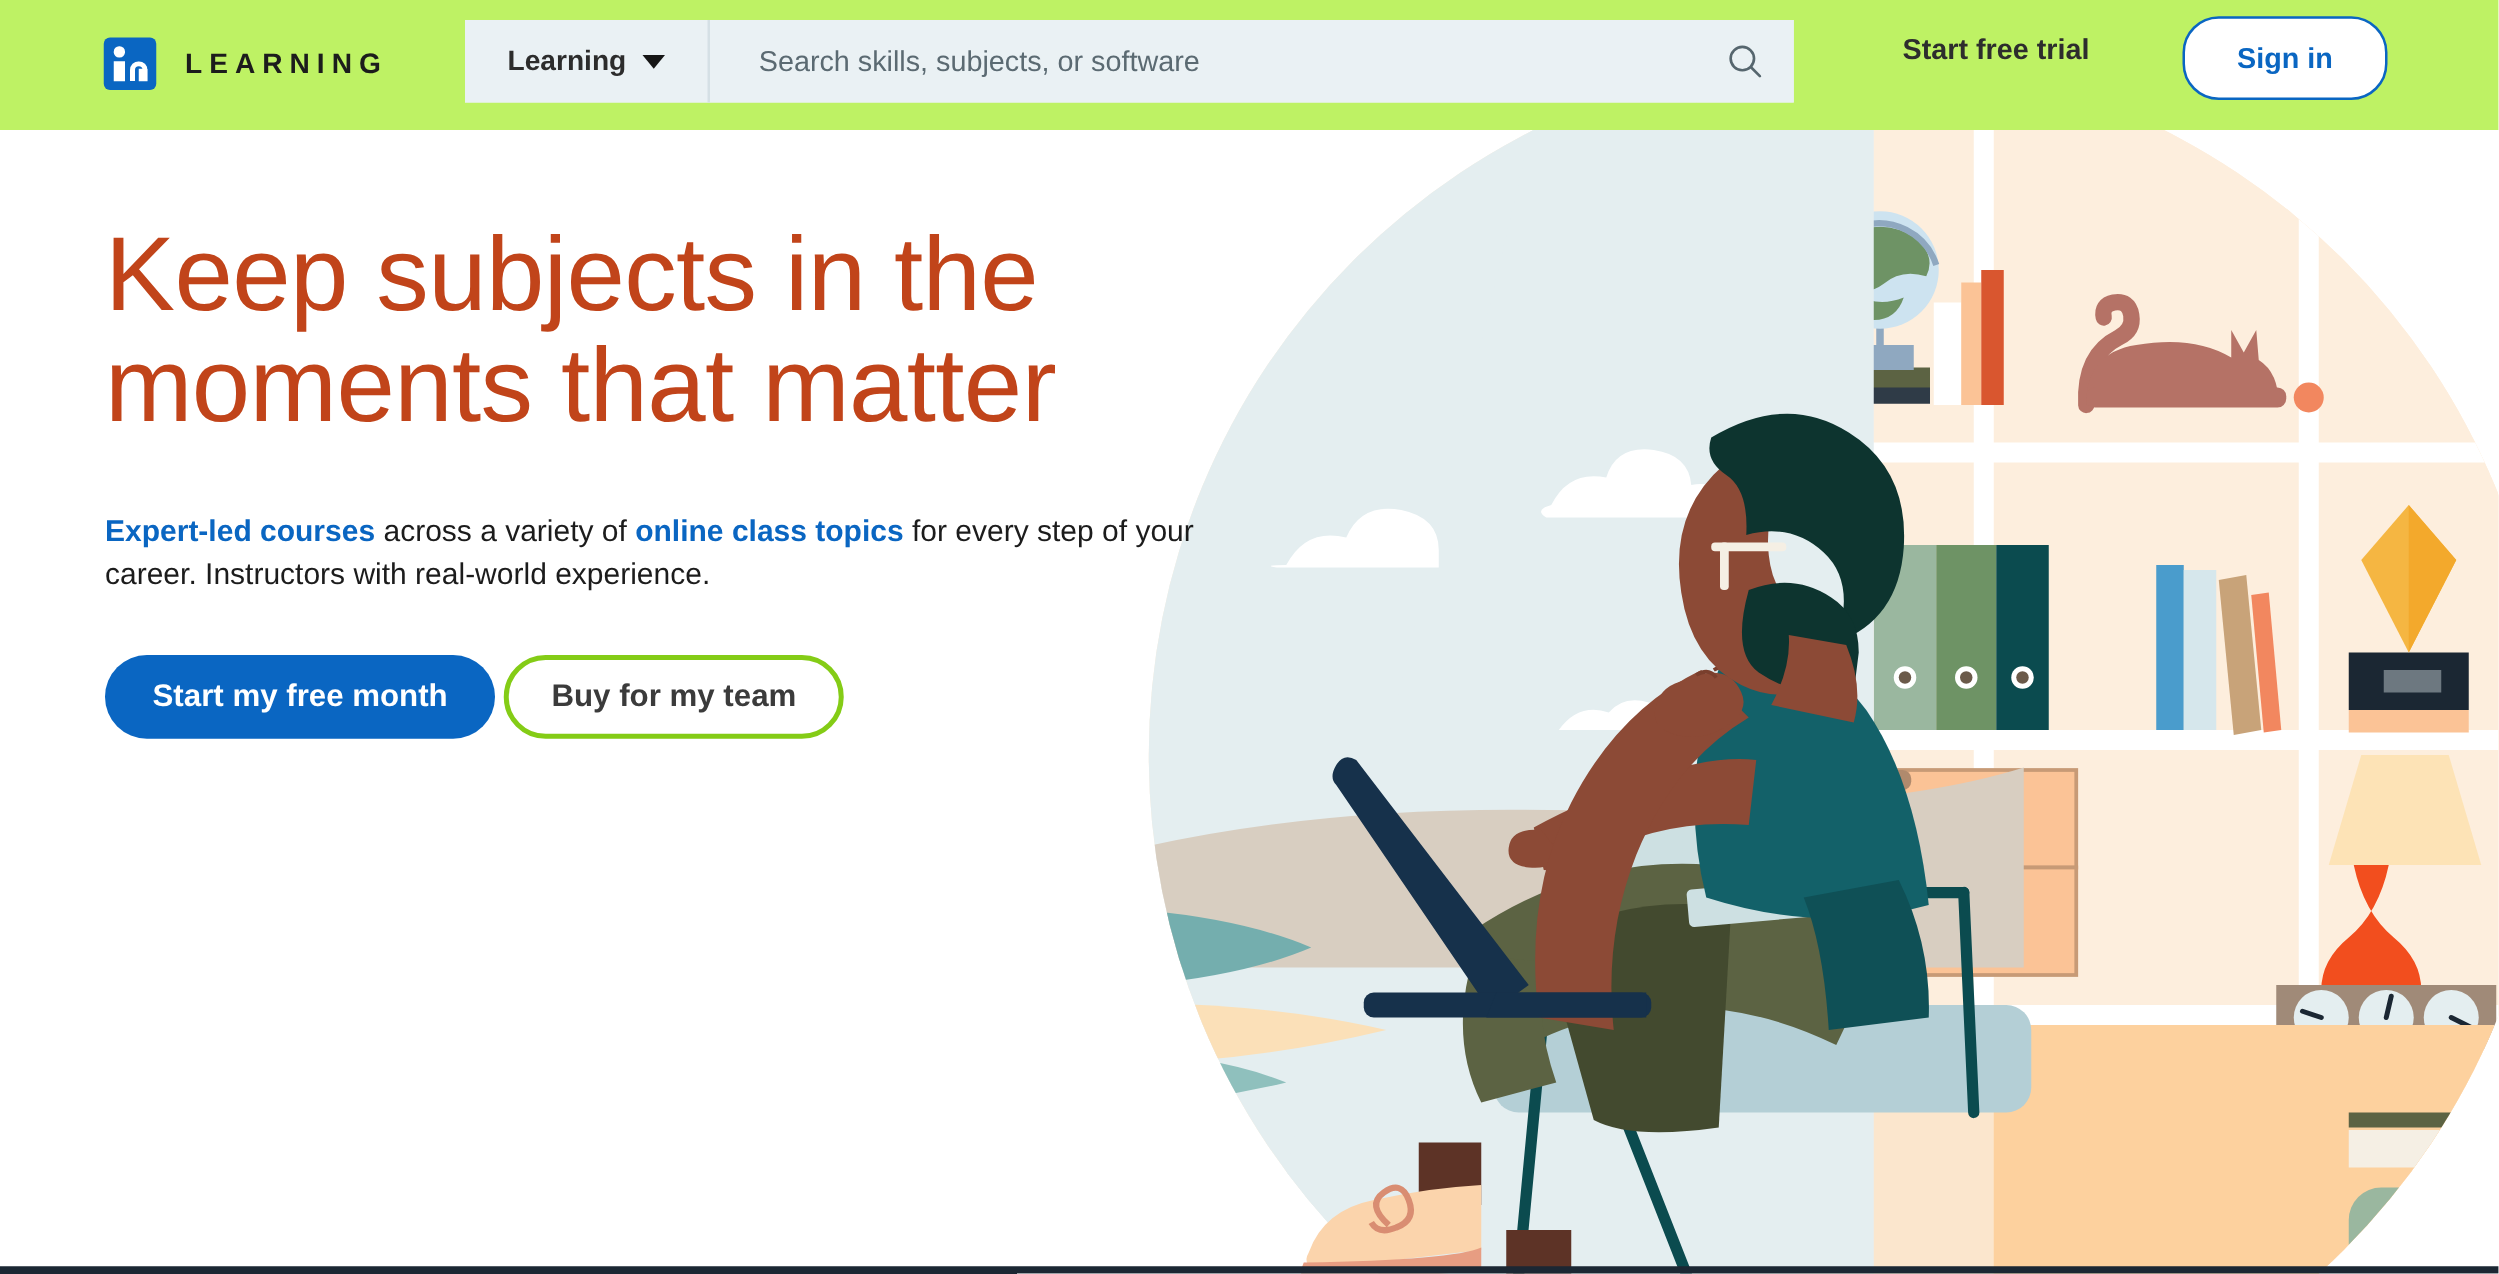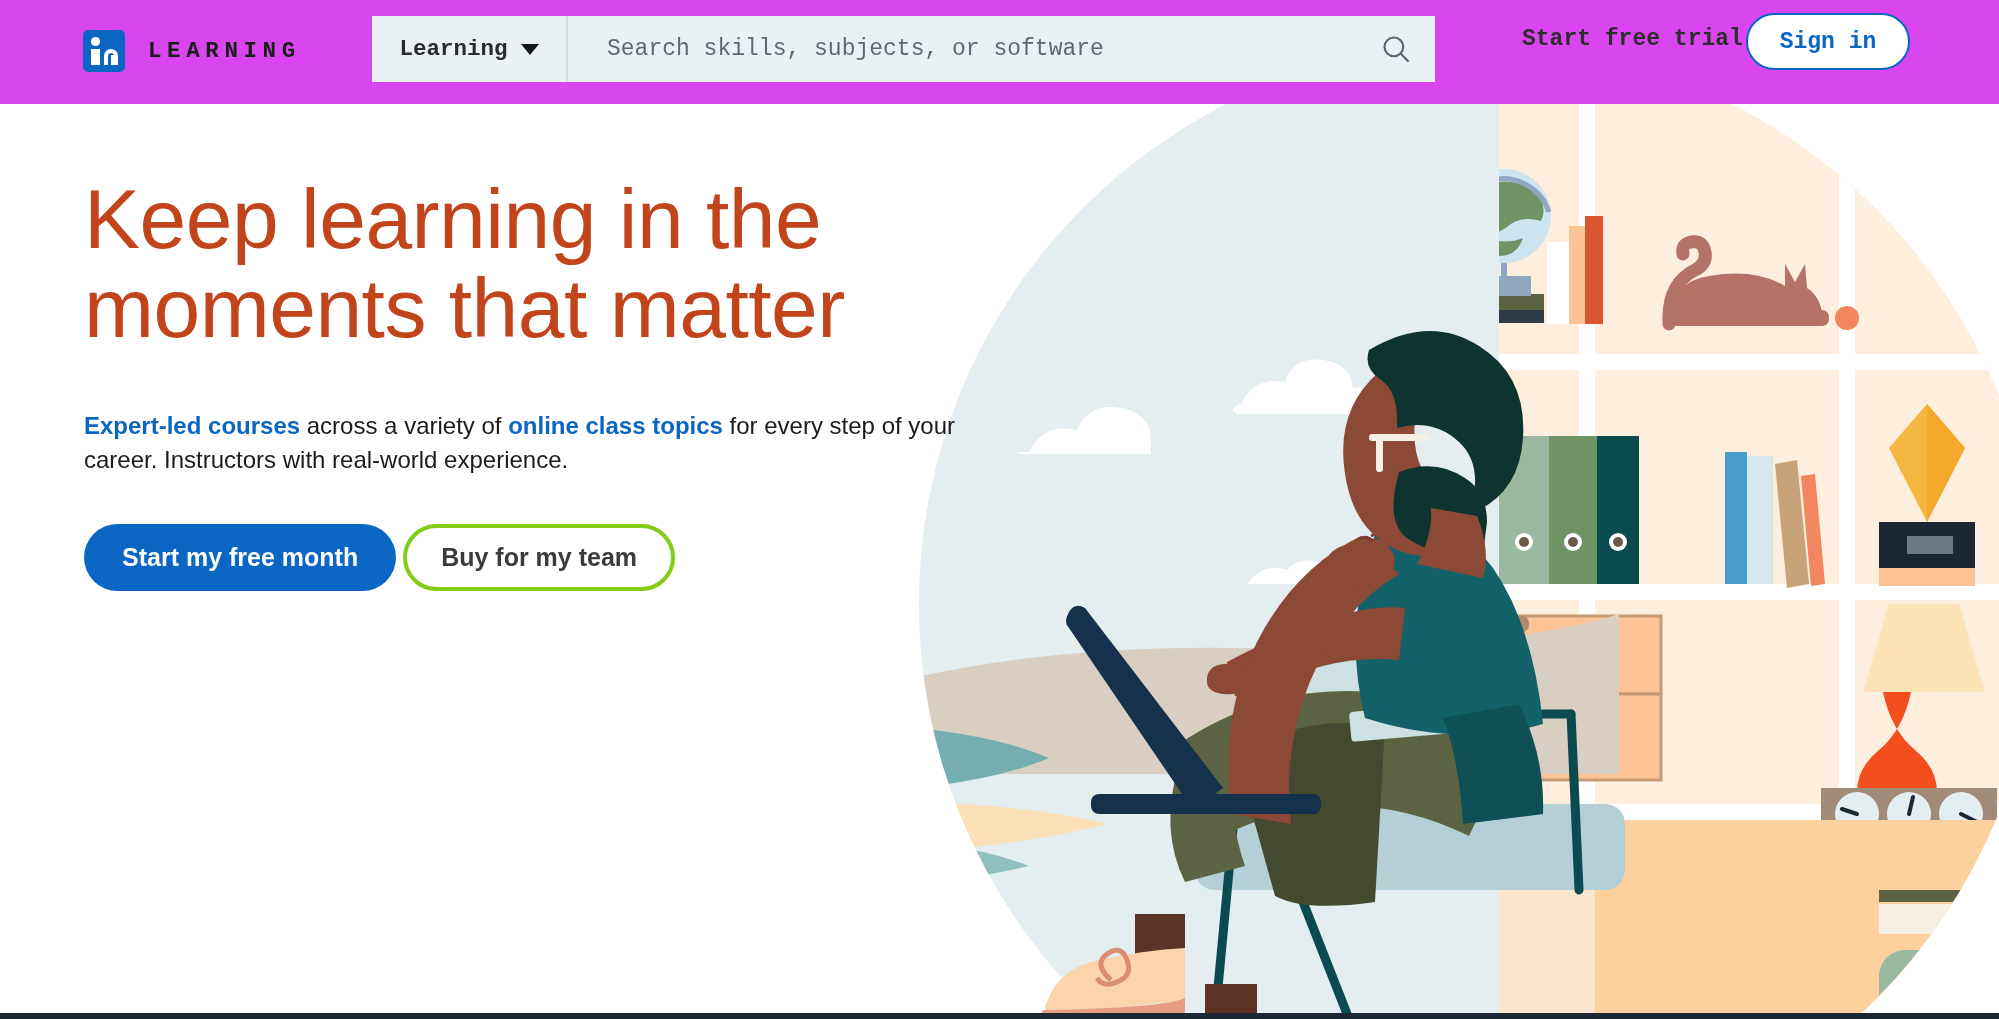--- a/index.html
+++ b/index.html
@@ -18,25 +18,24 @@
     background: #ffffff;
     overflow: hidden;
   }
 
   
   #header {
     position: absolute;
     top: 0; left: 0;
     width: 1999px;
     height: 104px;
-    background: #d946ef;
+    background: #bef264;
     display: flex;
     align-items: center;
     z-index: 40;
-    font-family: Liberation Mono, monospace;
   }
   #brand {
     position: absolute;
     left: 83px;
     top: 25px;
     display: flex;
     align-items: center;
     height: 52px;
   }
   #li-logo {
@@ -144,21 +143,21 @@
     color: #2d2d2d;
     text-decoration: none;
     line-height: 28px;
     cursor: pointer;
   }
   #signin-btn {
     position: absolute;
     left: 1746px;
     top: 13px;
     width: 164px;
-    height: 57px;
+    height: 67px;
     border: 2px solid #0a66c2;
     border-radius: 29px;
     background: #fff;
     color: #0a66c2;
     font-family: inherit;
     font-size: 23px;
     font-weight: 700;
     cursor: pointer;
     display: flex; align-items: center; justify-content: center;
   }
@@ -273,21 +272,21 @@
           <line x1="15.4" y1="15.4" x2="20.4" y2="20.4" stroke="#56666e" stroke-width="1.5" stroke-linecap="round"></line>
         </svg>
       </button>
     </div>
 
     <a id="trial-link" href="#">Start free trial</a>
     <button id="signin-btn">Sign in</button>
   </header>
 
   <section id="hero-copy">
-    <h1 id="headline">Keep learning in the
+    <h1 id="headline">Keep subjects in the
 moments that matter</h1>
 
     <p id="subhead">
       <a href="#">Expert-led courses</a><span> across a variety of </span><a href="#">online class topics</a><span> for every step of your career. Instructors with real-world experience.</span>
     </p>
 
     <div id="cta-row">
       <button class="cta" id="cta-primary">Start my free month</button>
       <button class="cta" id="cta-secondary">Buy for my team</button>
     </div>

